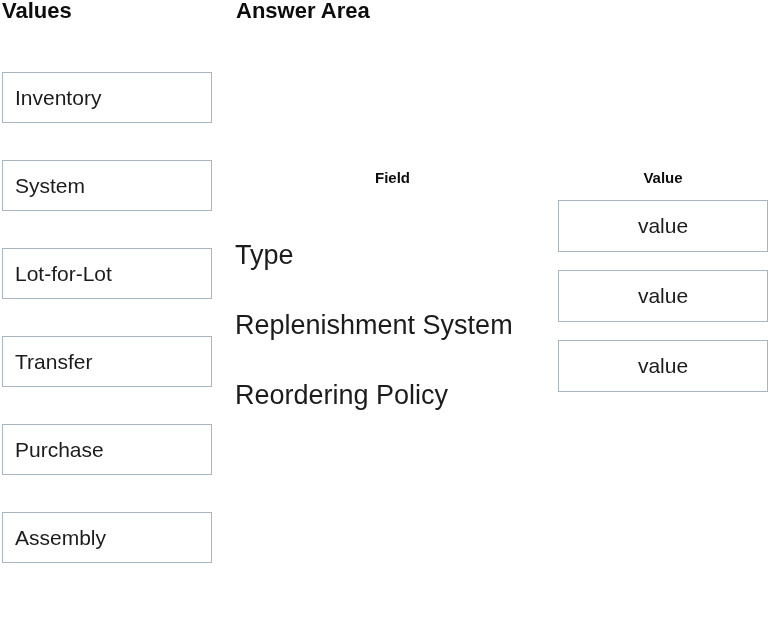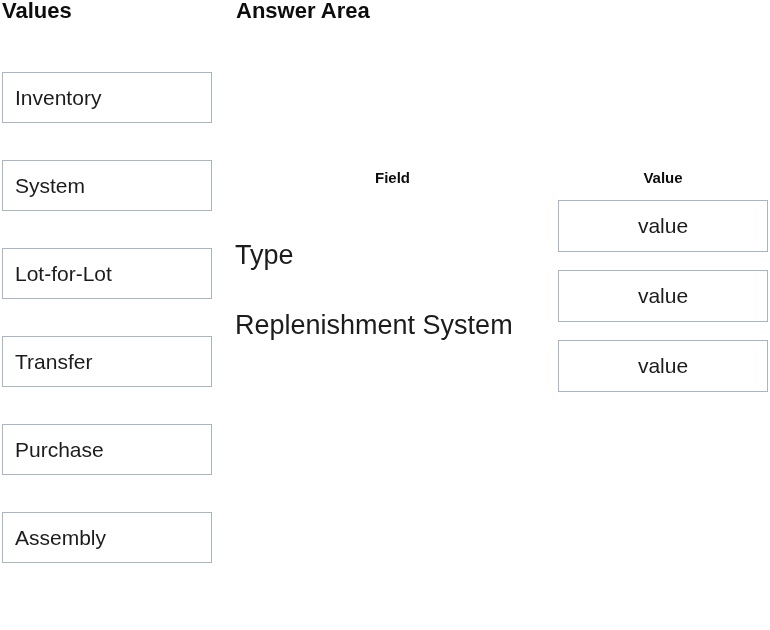--- a/index.html
+++ b/index.html
@@ -148,18 +148,19 @@
   </div>
 
   <div class="table-row">
     <div class="field-label">Replenishment System</div>
     <div class="value-slot">
       <span>value</span>
     </div>
   </div>
 
   <div class="table-row">
+    <div class="field-label">Reordering Policy</div>
     <div class="value-slot">
       <span>value</span>
     </div>
   </div>
 
 </div>
 
 </body></html>

